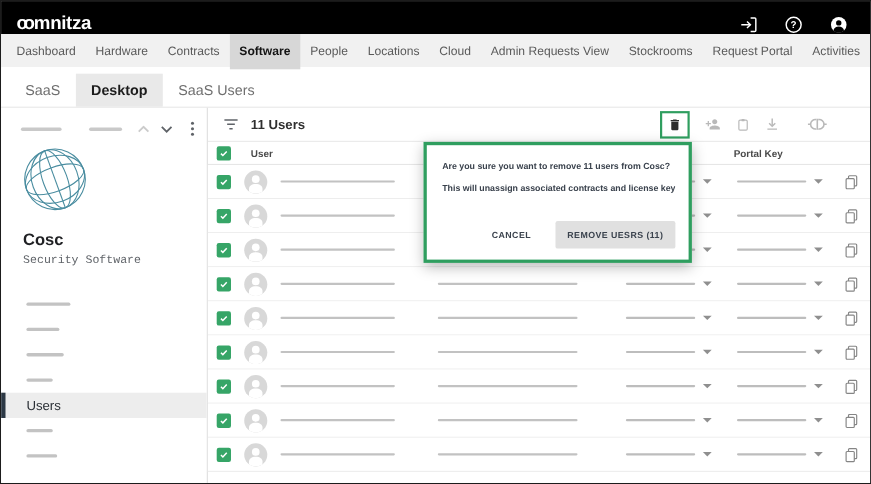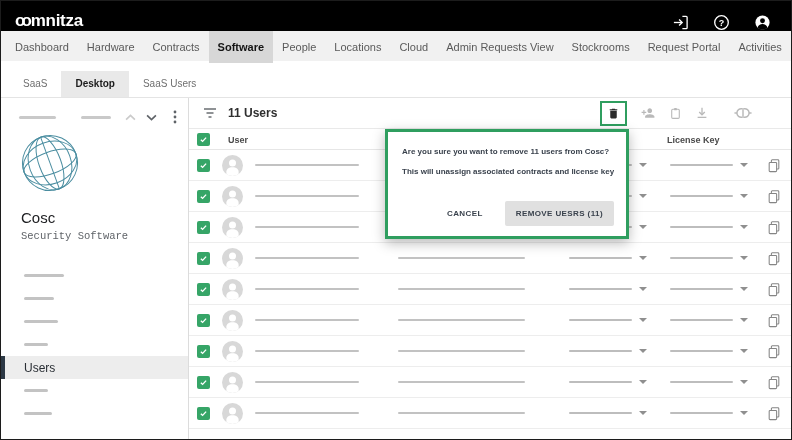--- a/index.html
+++ b/index.html
@@ -14,37 +14,37 @@
   .topbar-icons { margin-left:auto; display:flex; align-items:center; gap:24px; padding-right:6px; }
   .topbar-icons svg { display:block; cursor:pointer; }
 
   
   .mainnav { height:30px; background:#f1f1f1; display:flex; align-items:stretch; padding-left:5px; }
   .nav-item { font-size:11px; color:#5a5a5a; padding:16px 9px; display:flex; align-items:center; cursor:pointer; white-space:nowrap; }
   .nav-item.active { background:#d7d7d7; color:#141414; font-weight:700; }
 
   
   .tabsrow { height:37px; background:#fff; display:flex; align-items:flex-end; padding-left:8px; border-bottom:1px solid #e4e4e4; }
-  .tab { font-size:10px; color:#6f6f6f; padding:7px 14px 8px; cursor:pointer; white-space:nowrap; }
+  .tab { font-size:13px; color:#6f6f6f; padding:7px 14px 8px; cursor:pointer; white-space:nowrap; }
   .tab.active { background:#e9e9e9; color:#1c1c1c; font-weight:700; }
 
   
   .content { display:flex; height:341px; }
 
   
   .sidebar { width:188px; border-right:1px solid #dcdcdc; background:#fff; overflow:hidden; flex:none; }
   .sb-head { display:flex; align-items:center; padding:12px 10px 0 18px; }
   .sb-bar { height:3px; background:#c9c9c9; border-radius:2px; }
   .sb-head .b1 { width:37px; }
   .sb-head .b2 { width:30px; margin-left:25px; }
   .sb-head .chev-up { margin-left:14px; cursor:pointer; }
   .sb-head .chev-down { margin-left:10px; cursor:pointer; }
   .sb-head .kebab { margin-left:16px; cursor:pointer; }
   .globe { margin:10px 0 0 20px; }
-  .app-name { margin:13px 0 0 20px; font-size:15px; font-weight:400; color:#202124; }
+  .app-name { margin:13px 0 0 20px; font-size:15px; font-weight:700; color:#202124; }
   .app-sub { margin:4px 0 0 20px; font-size:10.5px; color:#5f6368;font-family:Liberation Mono, monospace; }
   .sb-menu { margin-top:22px; }
   .sb-item-ph { height:23px; display:flex; align-items:center; padding-left:23px; cursor:pointer; }
   .sb-item-ph .sb-bar { height:3px; background:#c3c3c3; }
   .sb-item { height:23px; display:flex; align-items:center; padding-left:23px; font-size:12px; color:#2a2f35; cursor:pointer; }
   .sb-item.selected { background:#ededed; border-left:4px solid #2c3845; padding-left:19px; font-weight:400; }
 
   
   .main { flex:1; display:flex; flex-direction:column; background:#fff; position:relative; }
   .toolbar { height:31px; display:flex; align-items:center; padding-left:14px; border-bottom:1px solid #e9e9e9; flex:none; }
@@ -224,21 +224,21 @@
         </div>
       </div>
 
       <div class="thead">
         <span class="cb">
           <svg width="9" height="9" viewBox="0 0 12 12">
               <path d="M2.5 6.2l2.3 2.3 4.7-5" stroke="#fff" stroke-width="1.8" fill="none"></path>
             </svg>
         </span>
         <span class="col-user">User</span>
-        <span class="col-license">License Key</span>
+        <span class="col-license">Portal Key</span>
       </div>
 
       <div class="rows">
   <div class="row">
     <span class="cb">
       <svg width="9" height="9" viewBox="0 0 12 12">
                 <path d="M2.5 6.2l2.3 2.3 4.7-5" stroke="#fff" stroke-width="1.8" fill="none"></path>
               </svg>
     </span>
     <span class="avatar">

